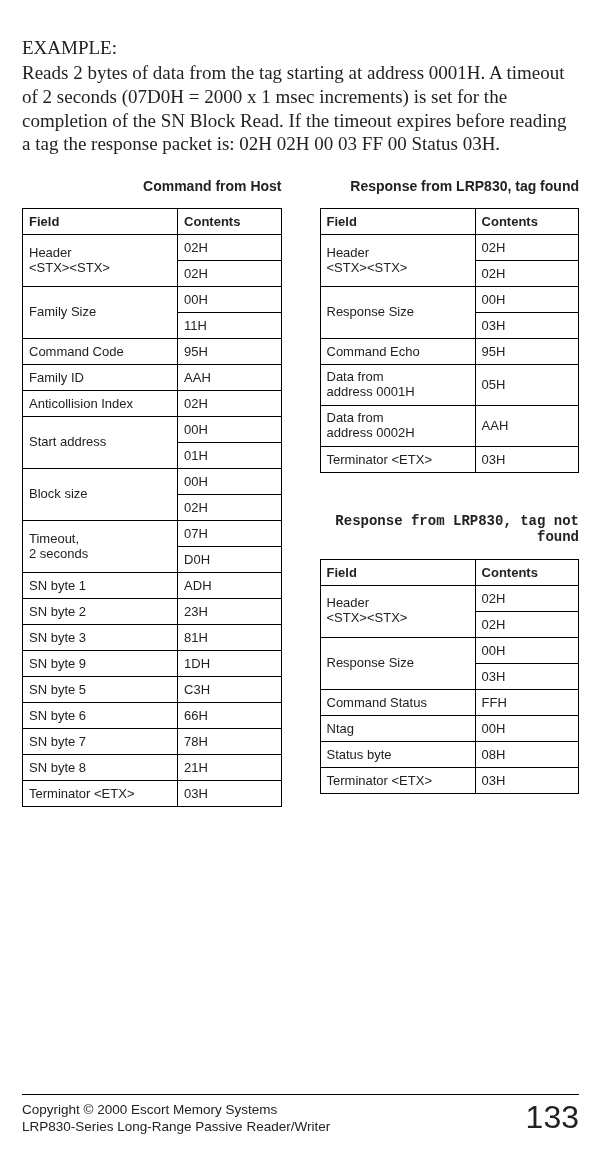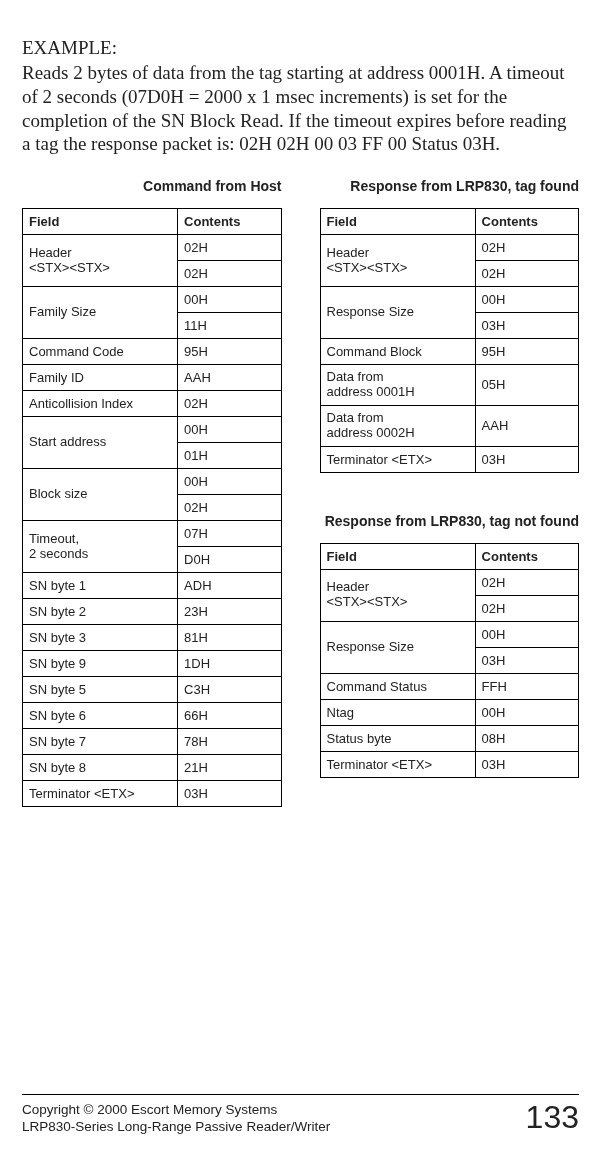--- a/index.html
+++ b/index.html
@@ -36,20 +36,21 @@
     flex: 1 1 0;
   }
   .tbl-title {
     font-size: 14px;
     font-weight: bold;
     margin: 0 0 14px 0;
     text-align: right;
   }
   .tbl-title.spaced-top {
     margin-top: 40px;
+    font-family: Liberation Mono, monospace;
   }
   table.data {
     border-collapse: collapse;
     width: 100%;
     table-layout: fixed;
   }
   table.data col.c1 { width: 60%; }
   table.data col.c2 { width: 40%; }
   table.data th, table.data td {
     border: 1px solid #000;
@@ -216,21 +217,21 @@
               <td>02H</td>
             </tr>
             <tr>
               <td rowspan="2" class="two-line">Response Size</td>
               <td>00H</td>
             </tr>
             <tr>
               <td>03H</td>
             </tr>
             <tr>
-              <td>Command Block</td>
+              <td>Command Echo</td>
               <td>95H</td>
             </tr>
             <tr>
               <td class="two-line">Data from<br>address 0001H</td>
               <td>05H</td>
             </tr>
             <tr>
               <td class="two-line">Data from<br>address 0002H</td>
               <td>AAH</td>
             </tr>

